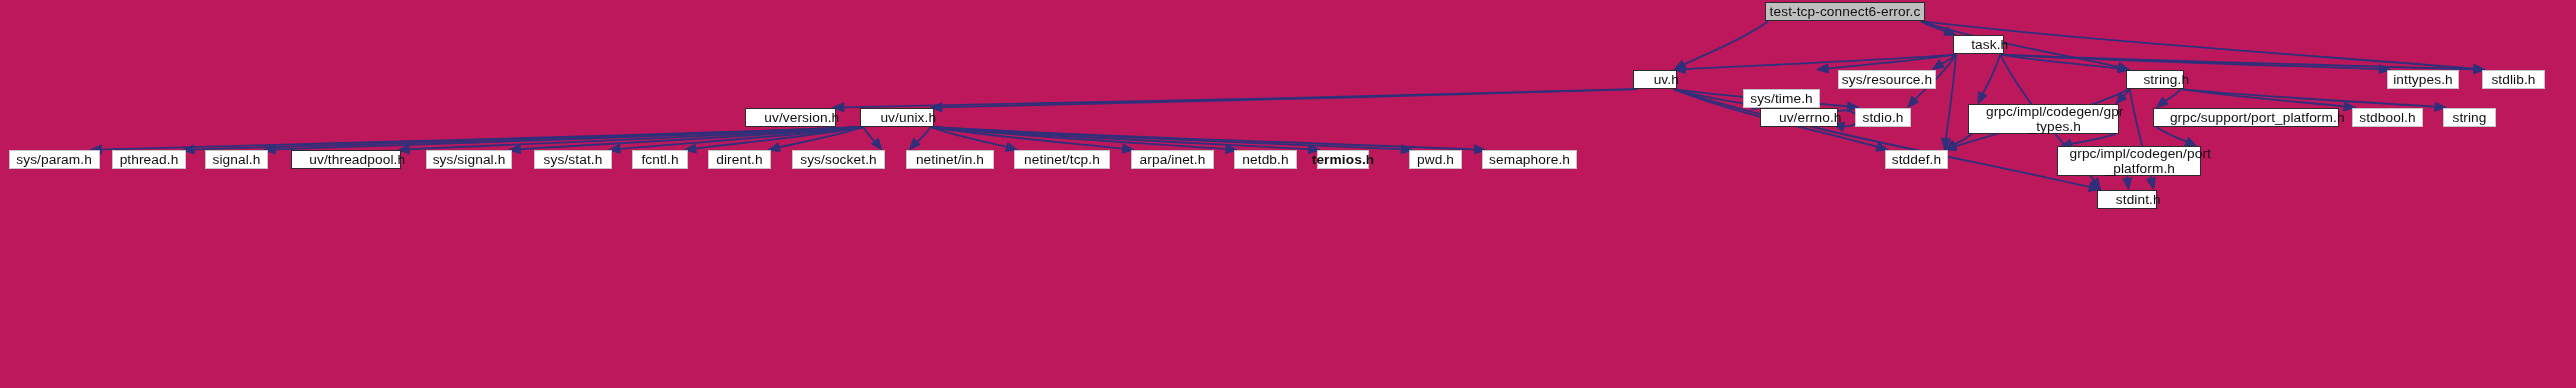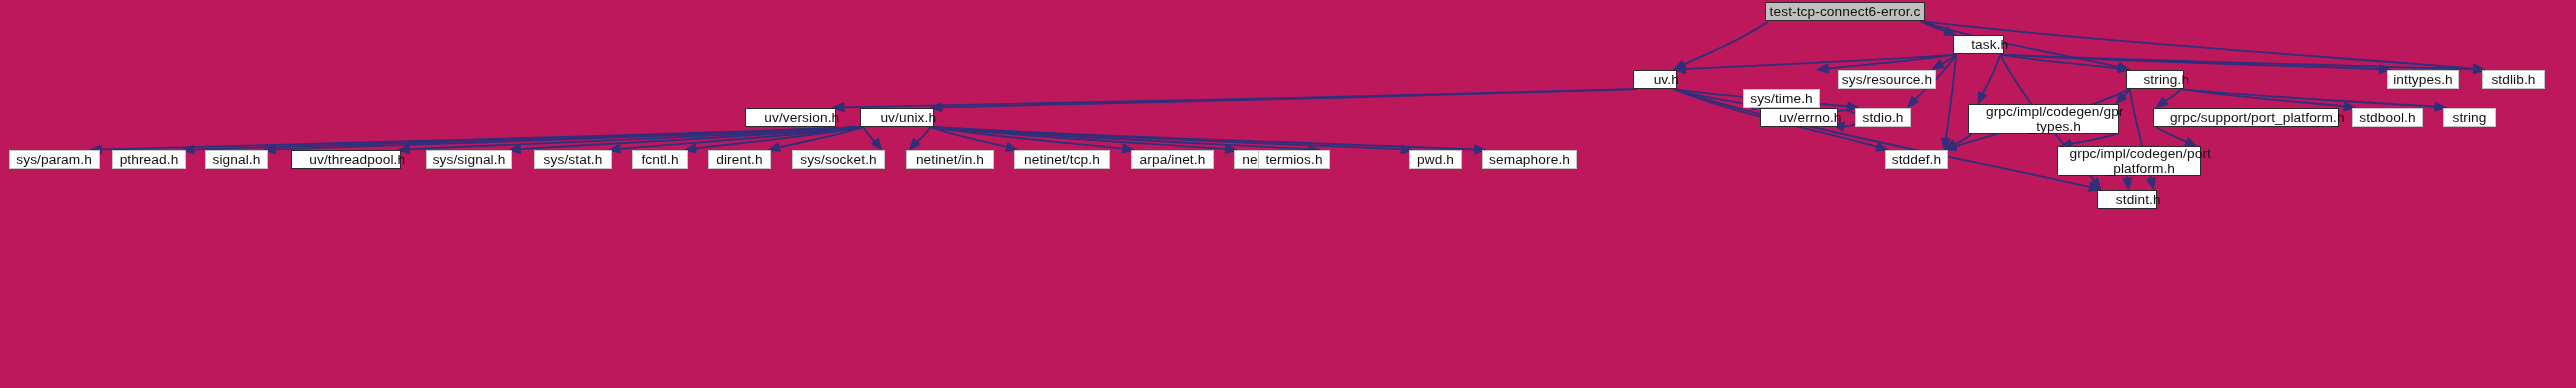--- a/index.html
+++ b/index.html
@@ -279,18 +279,18 @@
       <div class="node-box bold" style="left: 291px; top: 150px; width: 110px; height: 19.4px;">uv/threadpool.h</div>
       <div class="node-box" style="left: 426px; top: 150px; width: 86px; height: 19.4px;">sys/signal.h</div>
       <div class="node-box" style="left: 534px; top: 150px; width: 78px; height: 19.4px;">sys/stat.h</div>
       <div class="node-box" style="left: 632px; top: 150px; width: 56px; height: 19.4px;">fcntl.h</div>
       <div class="node-box" style="left: 708px; top: 150px; width: 63px; height: 19.4px;">dirent.h</div>
       <div class="node-box" style="left: 792px; top: 150px; width: 93px; height: 19.4px;">sys/socket.h</div>
       <div class="node-box" style="left: 906px; top: 150px; width: 88px; height: 19.4px;">netinet/in.h</div>
       <div class="node-box" style="left: 1014px; top: 150px; width: 96px; height: 19.4px;">netinet/tcp.h</div>
       <div class="node-box" style="left: 1131px; top: 150px; width: 83px; height: 19.4px;">arpa/inet.h</div>
       <div class="node-box" style="left: 1234px; top: 150px; width: 63px; height: 19.4px;">netdb.h</div>
-      <div class="node-box" style="left: 1258px; top: 150px; width: 72px; height: 19.4px;">termios.h</div>
+      <div class="node-box" style="left: 1317px; top: 150px; width: 52px; height: 19.4px; font-weight: bold;">termios.h</div>
       <div class="node-box" style="left: 1409px; top: 150px; width: 53px; height: 19.4px;">pwd.h</div>
       <div class="node-box" style="left: 1482px; top: 150px; width: 95px; height: 19.4px;">semaphore.h</div>
     </div>
 </div>
 
 
 </body></html>

